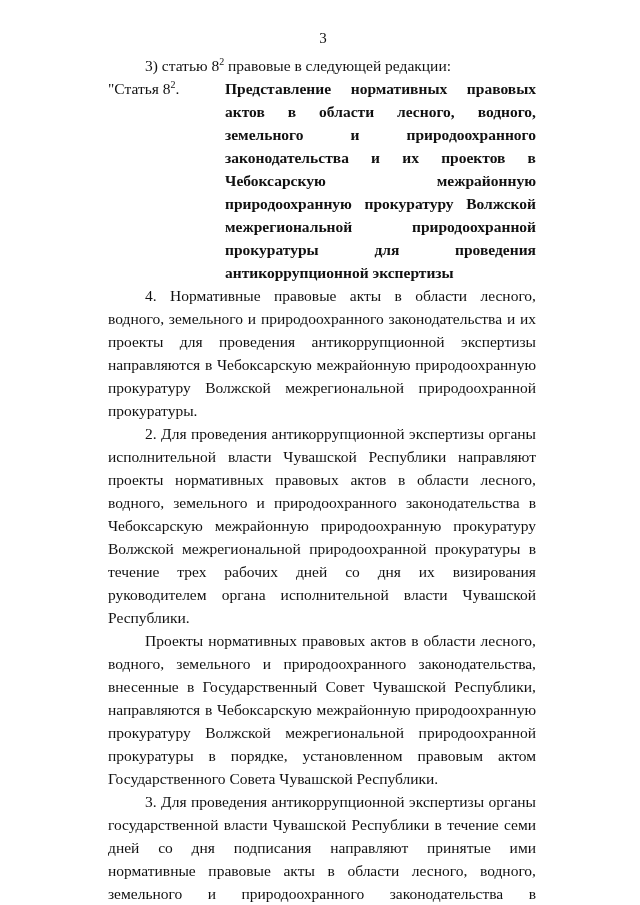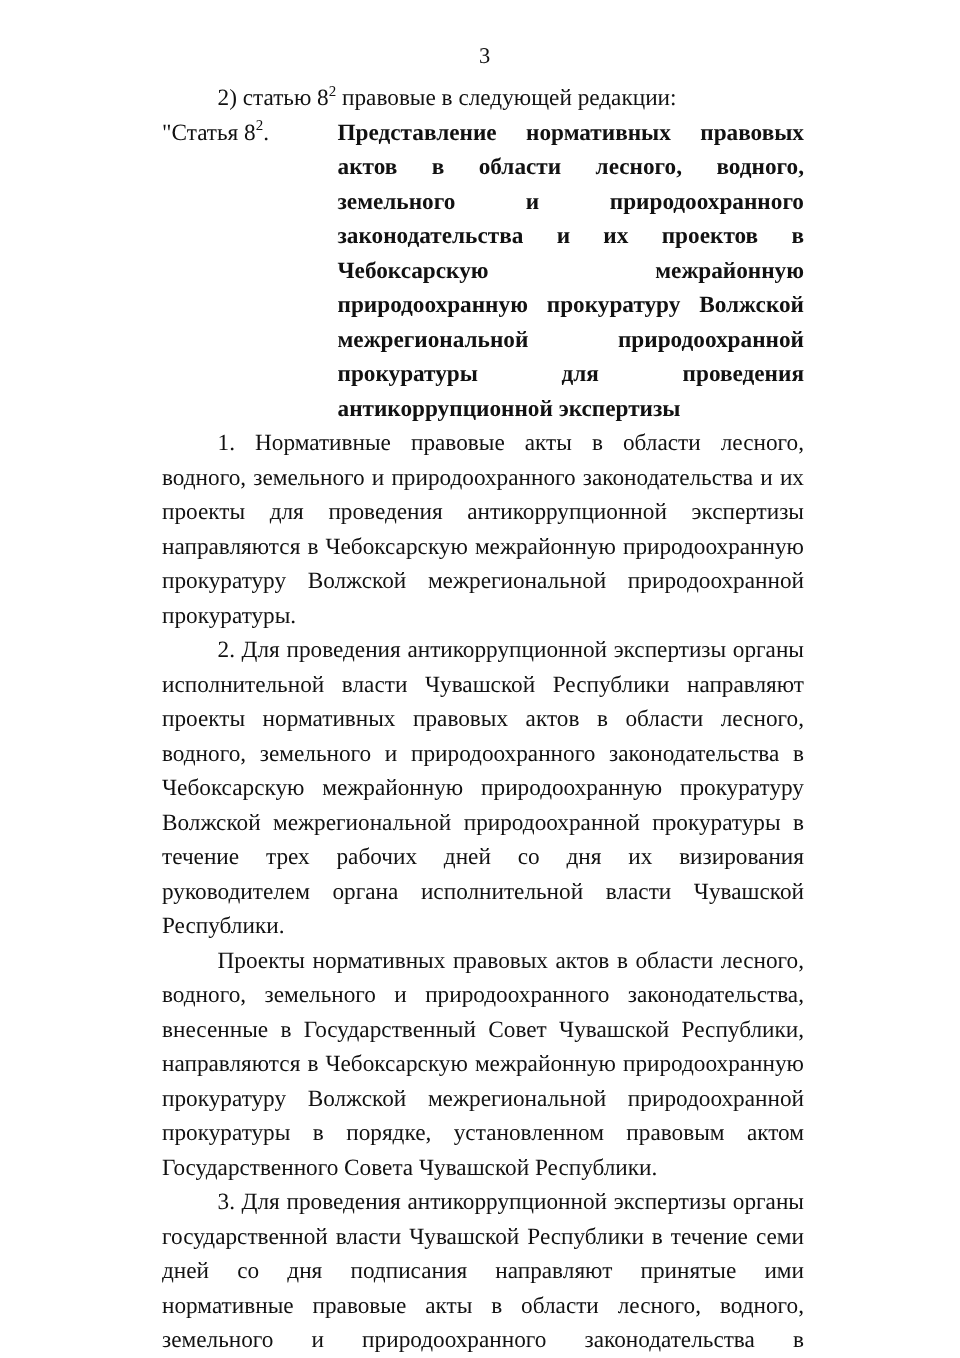--- a/index.html
+++ b/index.html
@@ -63,24 +63,24 @@
     text-align: justify;
   }
 </style>
 </head>
 <body>
 
 <div class="page-number">3</div>
 
 <div class="content">
 
-  <p class="intro"><span>2) статью 8</span><sup class="idx">2</sup><span> правовые в следующей редакции:</span></p>
+  <p class="intro"><span>3) статью 8</span><sup class="idx">2</sup><span> правовые в следующей редакции:</span></p>
 
   <div class="article-heading">
     <span class="article-lead"><span>"Статья 8</span><sup class="idx">2</sup><span>.</span></span><span class="article-title">Представление нормативных правовых актов в области лесного, водного, земельного и природоохранного законодательства и их проектов в Чебоксарскую межрайонную природоохранную прокуратуру Волжской межрегиональной природоохранной прокуратуры для проведения антикоррупционной экспертизы</span>
   </div>
 
-  <p class="para">1. Нормативные правовые акты в области лесного, водного, земельного и природоохранного законодательства и их проекты для проведения антикоррупционной экспертизы направляются в Чебоксарскую межрайонную природоохранную прокуратуру Волжской межрегиональной природоохранной прокуратуры.</p>
+  <p class="para">4. Нормативные правовые акты в области лесного, водного, земельного и природоохранного законодательства и их проекты для проведения антикоррупционной экспертизы направляются в Чебоксарскую межрайонную природоохранную прокуратуру Волжской межрегиональной природоохранной прокуратуры.</p>
   <p class="para">2. Для проведения антикоррупционной экспертизы органы исполнительной власти Чувашской Республики направляют проекты нормативных правовых актов в области лесного, водного, земельного и природоохранного законодательства в Чебоксарскую межрайонную природоохранную прокуратуру Волжской межрегиональной природоохранной прокуратуры в течение трех рабочих дней со дня их визирования руководителем органа исполнительной власти Чувашской Республики.</p>
   <p class="para">Проекты нормативных правовых актов в области лесного, водного, земельного и природоохранного законодательства, внесенные в Государственный Совет Чувашской Республики, направляются в Чебоксарскую межрайонную природоохранную прокуратуру Волжской межрегиональной природоохранной прокуратуры в порядке, установленном правовым актом Государственного Совета Чувашской Республики.</p>
   <p class="para">3. Для проведения антикоррупционной экспертизы органы государственной власти Чувашской Республики в течение семи дней со дня подписания направляют принятые ими нормативные правовые акты в области лесного, водного, земельного и природоохранного законодательства в Чебоксарскую межрайонную природоохранную прокуратуру Волжской межрегиональной природоохранной прокуратуры.</p>
 
 </div>
 
 </body></html>

